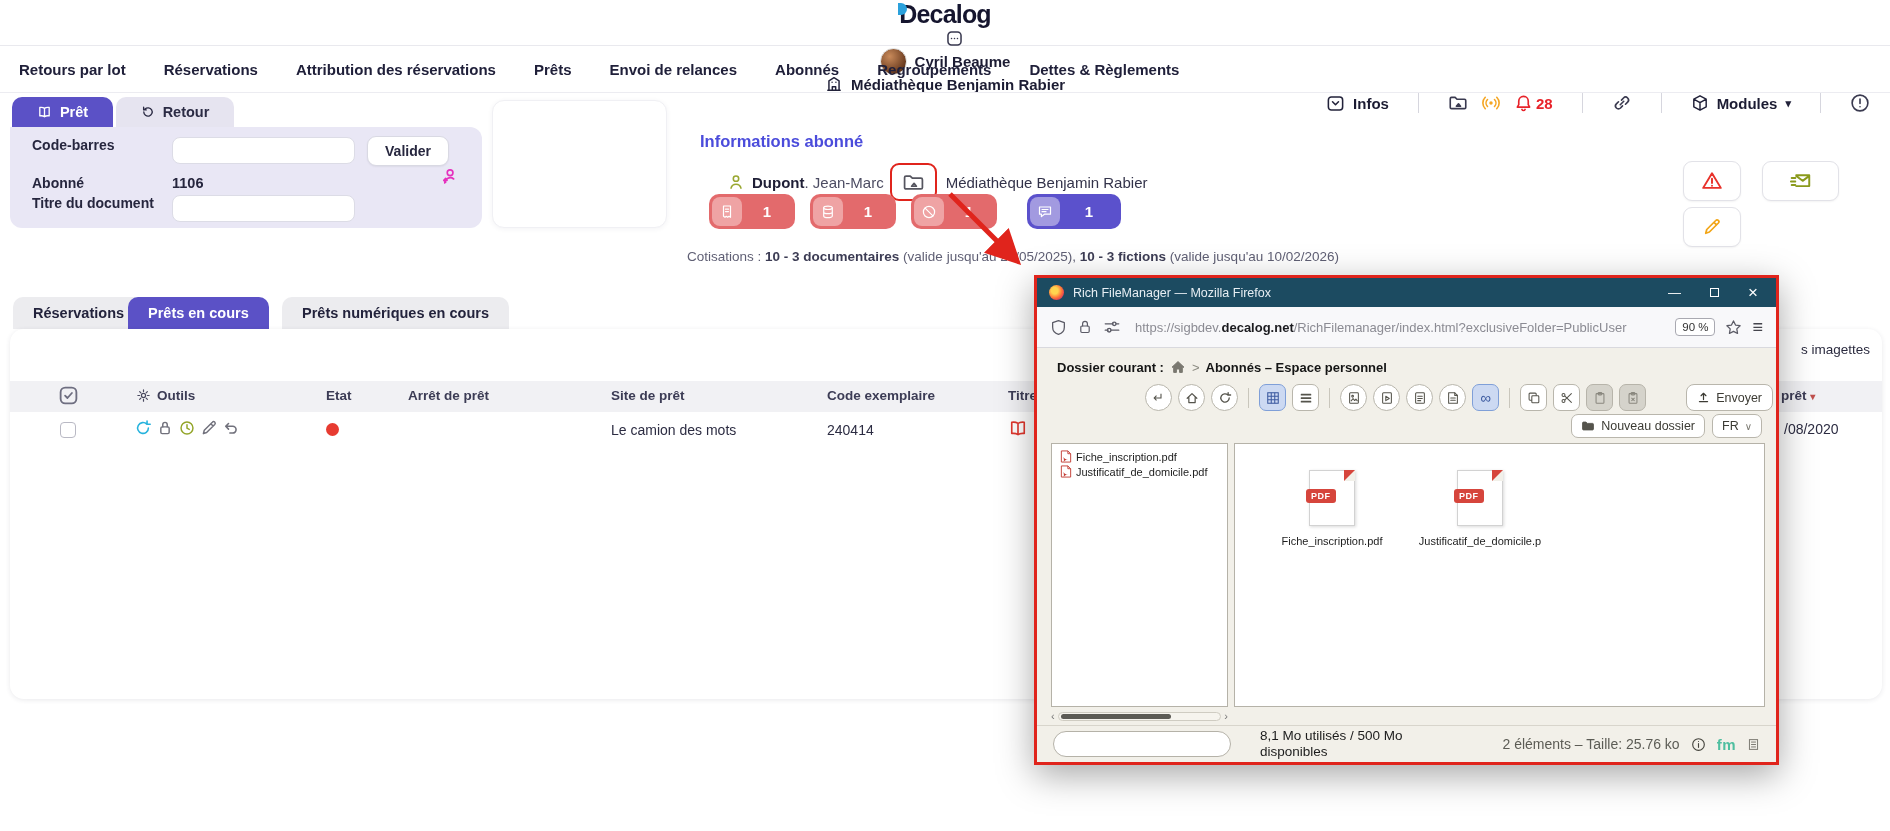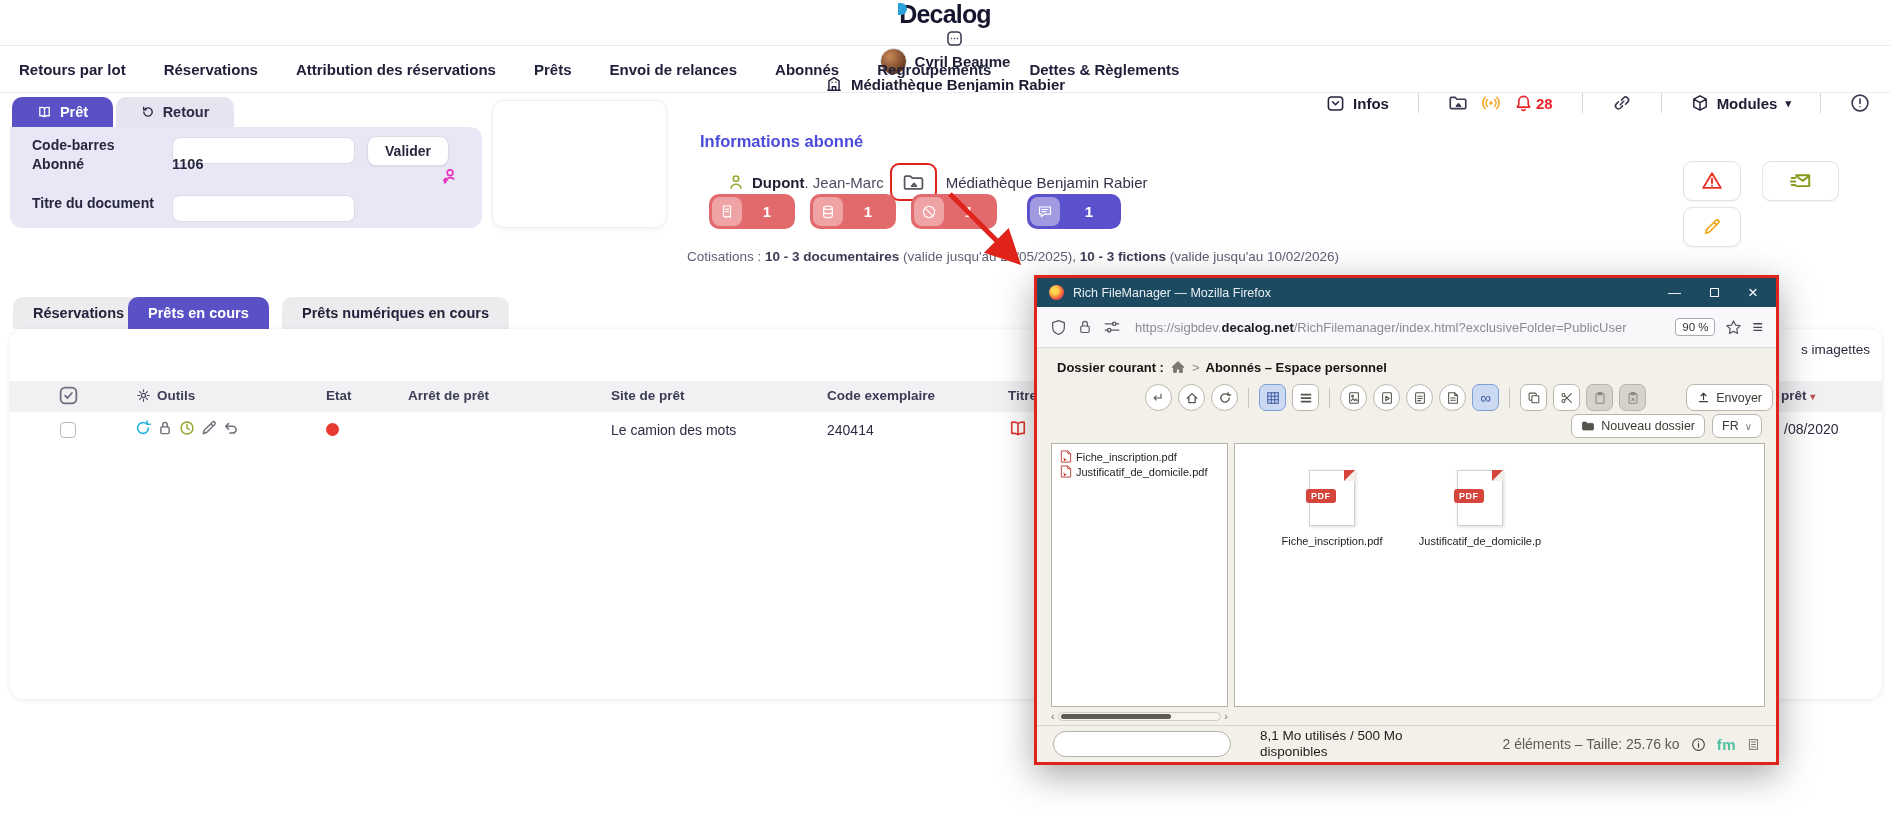--- a/index.html
+++ b/index.html
@@ -262,21 +262,21 @@
         </svg>
     </span>
     <span>Retour</span>
   </div>
   <div class="loan-panel">
     <div class="lp-row" style="top:10px">
       <span class="lp-label">Code-barres</span>
       <input class="lp-input" style="">
     </div>
     <button class="btn-valider" style="border-style:solid">Valider</button>
-    <div class="lp-row" style="top:29px">
+    <div class="lp-row" style="top:48px">
       <span class="lp-label">Abonné</span>
       <span class="lp-value">1106</span>
     </div>
     <span class="abs" style="left:430px;top:40px;color:#e531bd">
       <svg class="ic" width="19" height="19" viewBox="0 0 16 16" fill="none" stroke="currentColor" stroke-width="1.4" stroke-linecap="round" stroke-linejoin="round">
           <circle cx="8.5" cy="4.8" r="2.4"></circle>
           <path d="M4 13.5a4.6 4.6 0 0 1 7.5-3.4M3.2 11.2H6M4.8 9.6L3.2 11.2l1.6 1.6"></path>
         </svg>
     </span>
     <div class="lp-row" style="top:68px">

